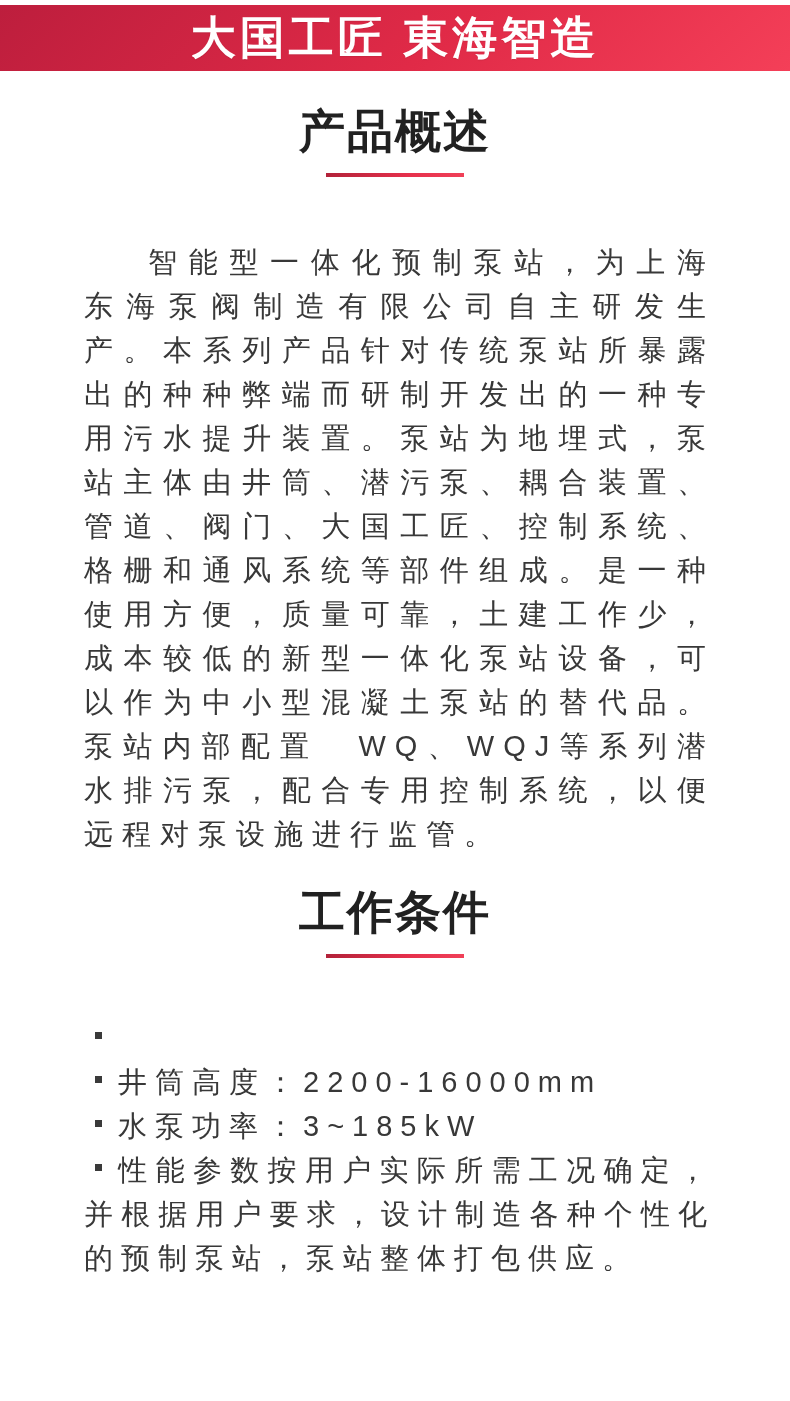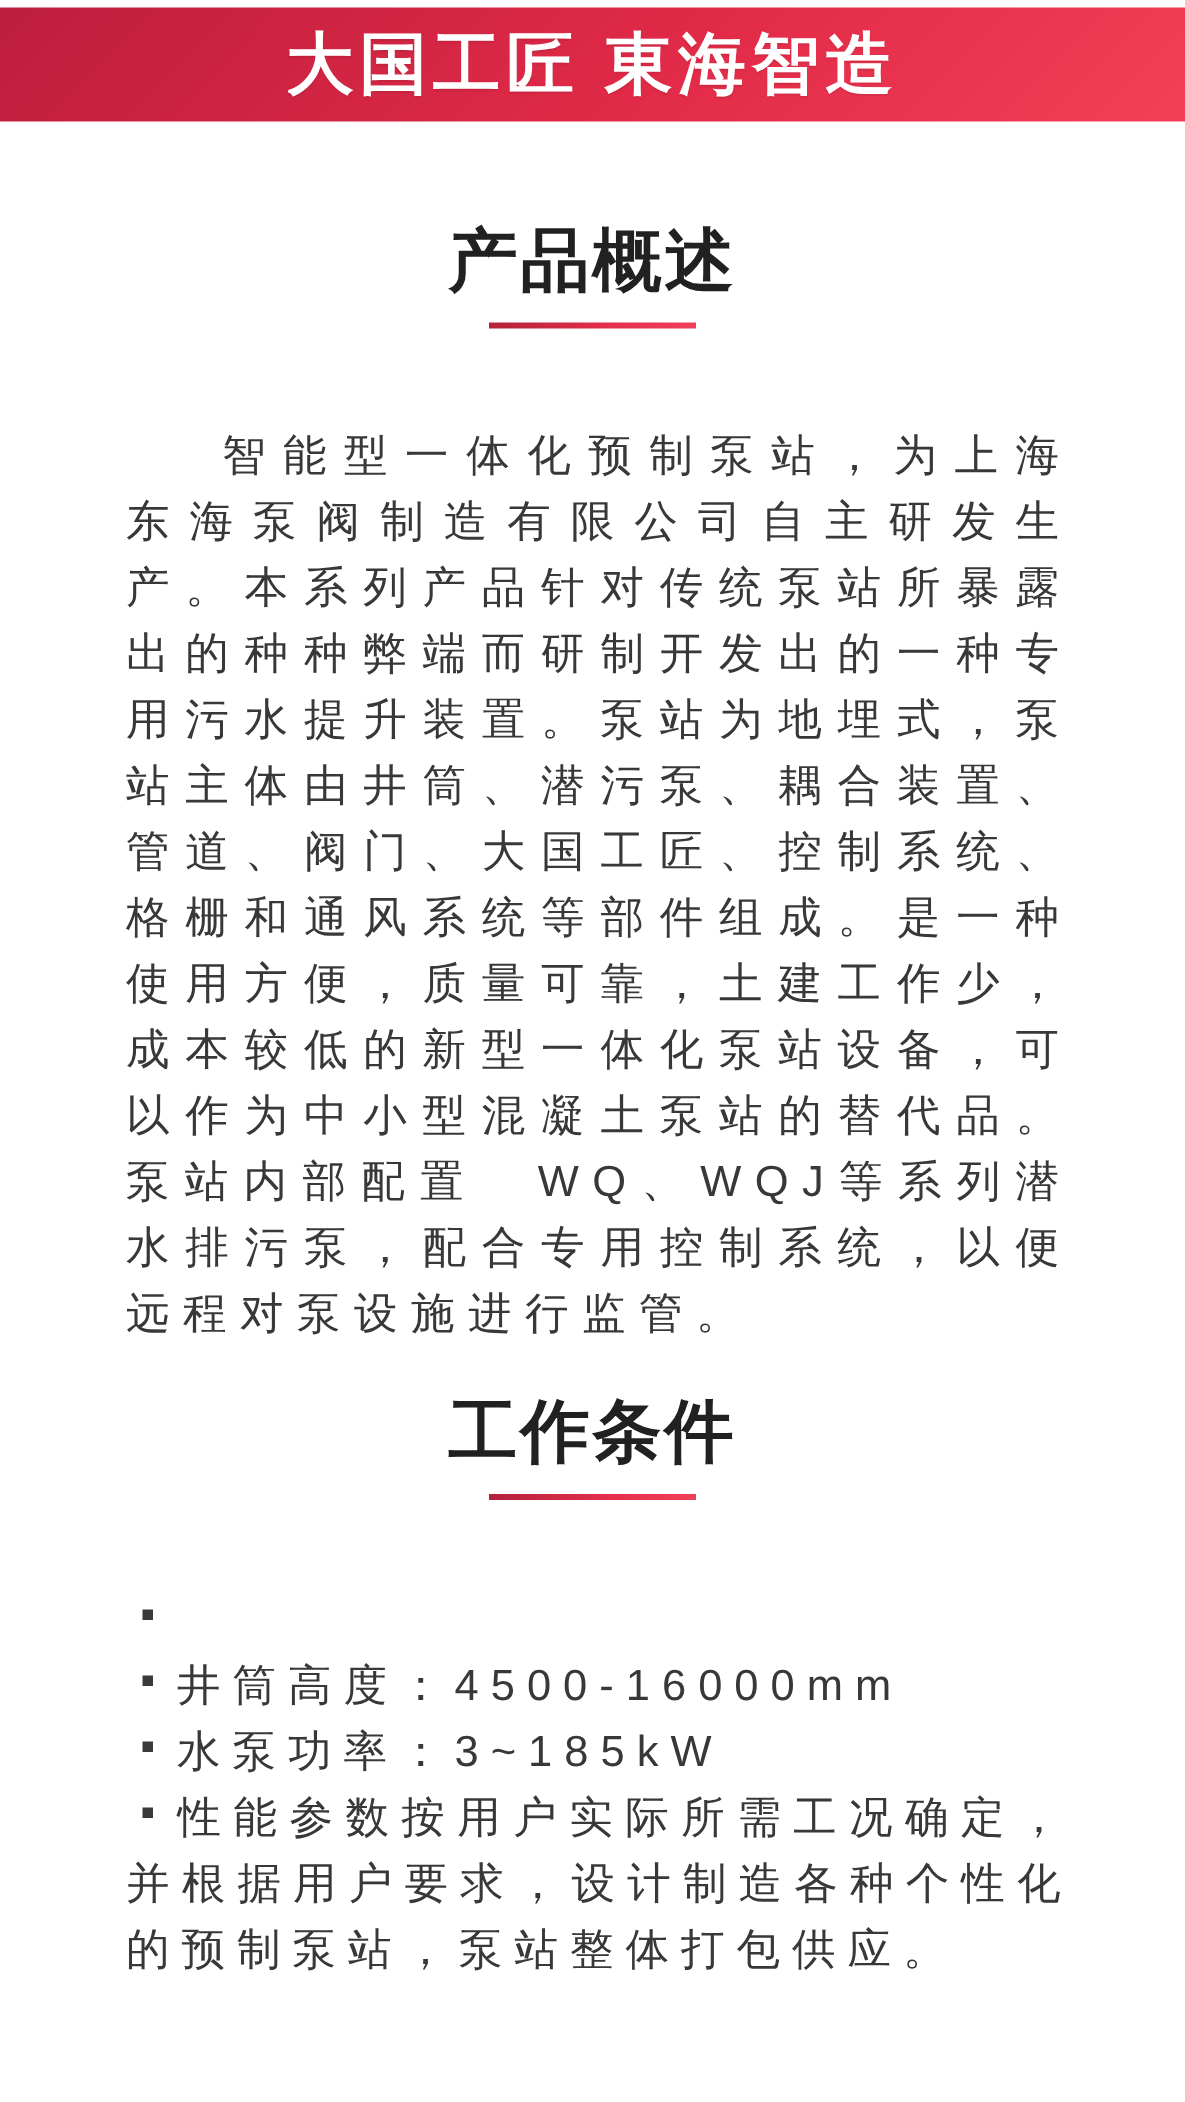--- a/index.html
+++ b/index.html
@@ -7,38 +7,38 @@
     width: 790px;
     background: #ffffff;
     font-family: "Liberation Sans", sans-serif;
   }
   body { height: 1401px; overflow: hidden; }
 
   
   .banner {
     margin-top: 5px;
     width: 790px;
-    height: 76px;
+    height: 66px;
     background: linear-gradient(135deg, #bd1e3d 0%, #e02a47 55%, #f43f58 100%);
     display: flex;
     align-items: center;
     justify-content: center;
   }
   .banner-title {
     color: #ffffff;
     font-size: 45px;
     font-weight: bold;
     letter-spacing: 4px;
     white-space: pre;
     text-shadow: 0 1px 1px rgba(0,0,0,0.08);
   }
 
   
   .section-title {
-    margin-top: 64px;
+    margin-top: 32px;
     text-align: center;
     font-size: 46px;
     line-height: 56px;
     font-weight: bold;
     color: #212121;
     letter-spacing: 2px;
   }
   .wc .section-title { margin-top: 28px; }
   .title-underline {
     width: 138px;
@@ -98,21 +98,21 @@
 
 <section class="wc">
   <h2 class="section-title">工作条件</h2>
   <div class="title-underline"></div>
 
   <div class="list">
     <div class="item">
       <span class="bullet"></span>
     </div>
     <div class="item">
-      <span class="bullet"></span><span>井筒高度：4500-16000mm</span>
+      <span class="bullet"></span><span>井筒高度：2200-16000mm</span>
     </div>
     <div class="item">
       <span class="bullet"></span><span>水泵功率：3~185kW</span>
     </div>
     <div class="item justified">
       <span class="bullet"></span><span>性能参数按用户实际所需工况确定，并根据用户要求，设计制造各种个性化的预制泵站，泵站整体打包供应。</span>
     </div>
   </div>
 </section>
 

